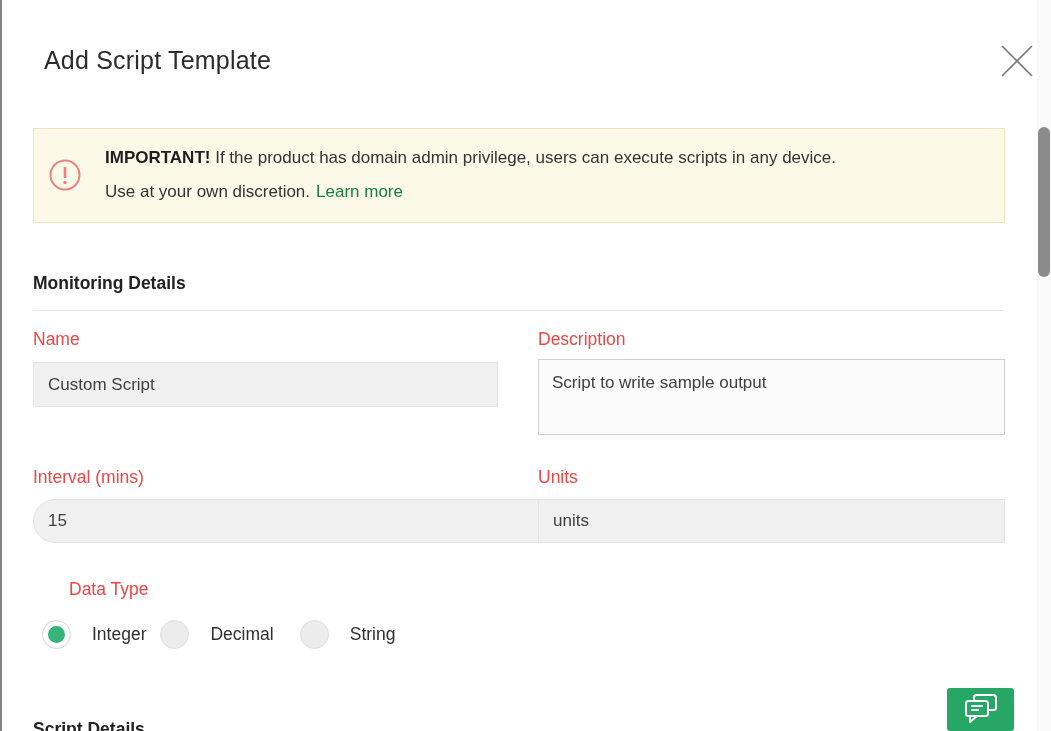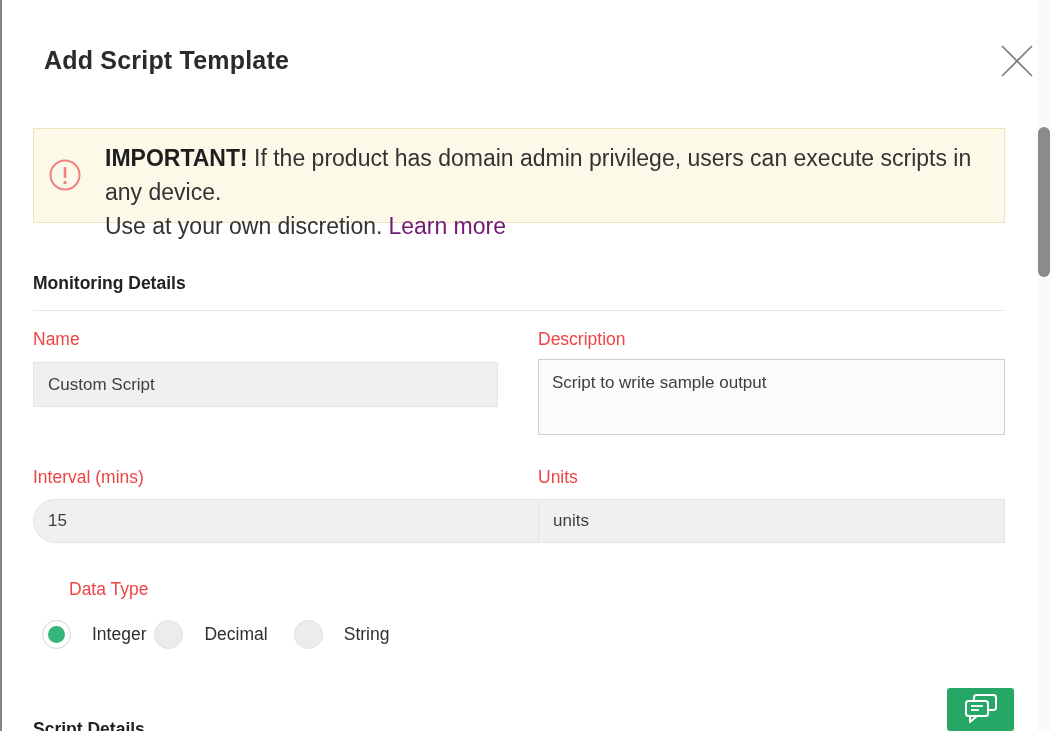--- a/index.html
+++ b/index.html
@@ -6,30 +6,30 @@
   html,body { width:1051px; height:731px; }
   body {
     position:relative;
     background:#ffffff;
     font-family:"Liberation Sans", sans-serif;
     overflow:hidden;
     color:#333;
   }
   .left-edge { position:absolute; left:0; top:0; width:2px; height:731px; background:#858585; }
 
-  .modal-title { position:absolute; left:44px; top:46px; font-size:25px; font-weight:700; color:#2b2b2b; letter-spacing:0.2px; }
+  .modal-title { position:absolute; left:44px; top:46px; font-size:25px; font-weight:400; color:#2b2b2b; letter-spacing:0.2px; }
 
   .close-btn { position:absolute; left:998px; top:42px; width:38px; height:38px; cursor:pointer; background:none; border:none; padding:0; }
 
   .banner { position:absolute; left:33px; top:128px; width:972px; height:95px; background:#fdf9e8; border:1px solid #f0e3bd; }
   .banner-icon { position:absolute; left:15px; top:30px; width:32px; height:32px; }
-  .banner-text { position:absolute; left:71px; top:12px; width:905px; font-size:23px; line-height:34px; color:#333; }
+  .banner-text { position:absolute; left:71px; top:12px; width:905px; font-size:17px; line-height:34px; color:#333; }
   .banner-text b { font-weight:bold; color:#1e1e1e; }
   .banner-line { display:block; }
-  .learn-more { color:#701a75; text-decoration:none; cursor:pointer; margin-left:6px; }
+  .learn-more { color:#15803d; text-decoration:none; cursor:pointer; margin-left:6px; }
 
   .section-title { position:absolute; font-size:17.5px; font-weight:bold; color:#222; }
   .divider { position:absolute; left:33px; top:310px; width:972px; height:1px; background:#e9e9e9; }
 
   .field-label { position:absolute; font-size:17.5px; color:#ef4444; }
 
   .text-input {
     position:absolute; background:#f0f0f0; border:1px solid #e4e4e4;
     font-family:"Liberation Sans", sans-serif; font-size:17px; color:#3f3f3f;
     padding:16px 14px; outline:none;
@@ -39,21 +39,21 @@
     background:#fbfbfb; border:1px solid #cfcfcf;
     font-family:"Liberation Sans", sans-serif; font-size:17px; color:#3f3f3f;
     padding:12px 13px; resize:none; outline:none; line-height:22px;
   }
   #name-input { left:33px; top:362px; width:465px; height:45px; }
   #interval-input { left:33px; top:499px; width:538px; height:44px;border-radius:22px; }
   #units-input { left:538px; top:499px; width:467px; height:44px; }
 
   .radio-row { position:absolute; left:42px; top:619px; display:flex; align-items:center; height:30px; }
   .radio-option { display:flex; align-items:center; cursor:pointer; }
-  .radio-option.opt-1 { margin-right:8px; }
+  .radio-option.opt-1 { margin-right:14px; }
   .radio-option.opt-2 { margin-right:26px; }
   .radio-circle {
     width:29px; height:29px; border-radius:50%;
     background:#ececec; border:1px solid #e0e0e0;
     display:flex; align-items:center; justify-content:center;
   }
   .radio-option.selected .radio-circle { background:#ffffff; border:1px solid #d4d4d4; }
   .radio-dot { width:17px; height:17px; border-radius:50%; background:transparent; }
   .radio-option.selected .radio-dot { background:#35b578; }
   .radio-label { margin-left:21px; font-size:17.5px; color:#2f2f2f; }

